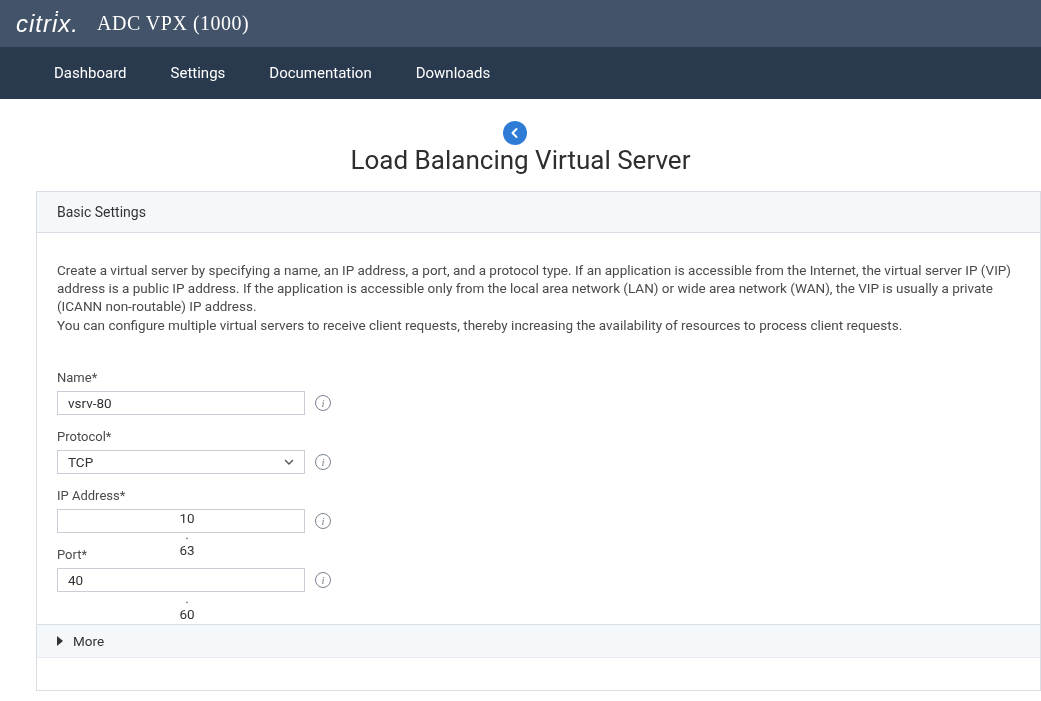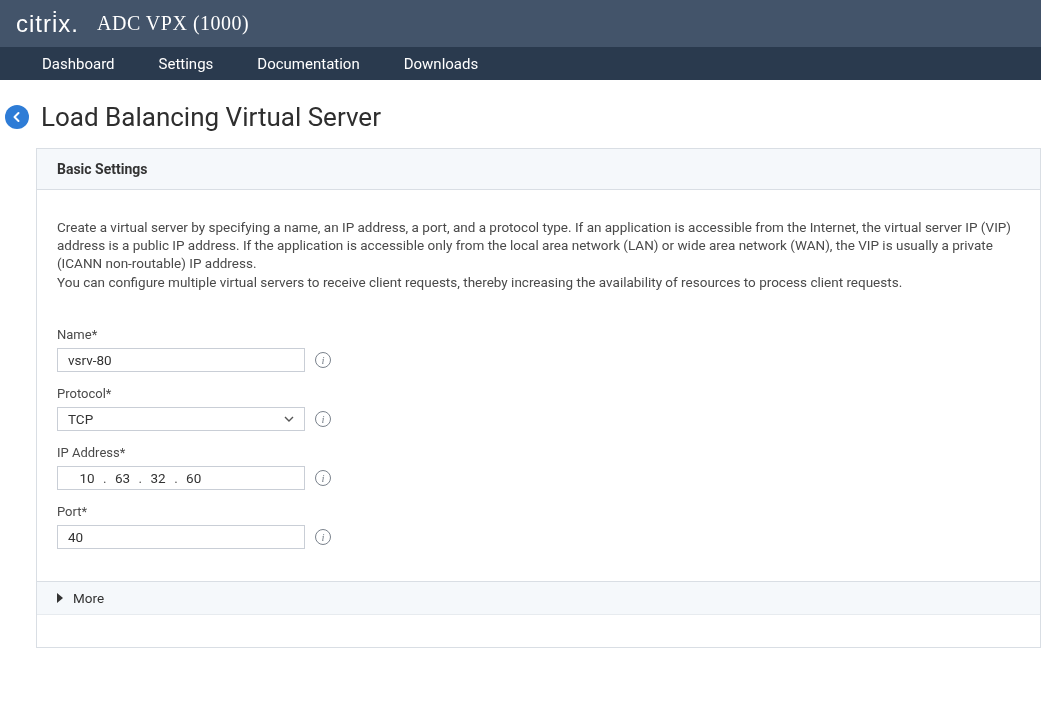--- a/index.html
+++ b/index.html
@@ -21,57 +21,59 @@
     font-size: 20px;
     letter-spacing: .5px;
   }
   .brandbar .logo {
     font-family: Arial, sans-serif;
     font-size: 24px;
     font-weight: 400;
     letter-spacing: 1px;
     margin-right: 18px;
     position: relative;
+    font-style: italic;
   }
   .brandbar .logo::after {
     content: ".";
   }
   .brandbar .product {
     font-size: 20px;
     font-weight: 400;
     font-family: Liberation Serif, serif;
   }
 
   
   .navbar {
     background: #2a3a4e;
     color: #fff;
-    height: 33px;
+    height: 52px;
     display: flex;
     align-items: stretch;
-    padding-left: 20px;
+    padding-left: 32px;
   }
   .navbar .tab {
     display: flex;
     align-items: center;
     padding: 0 22px;
     font-size: 15px;
     cursor: pointer;
     color: #ffffff;
   }
   .navbar .tab.active {
     background: #ffffff;
     color: #1a6bd6;
   }
 
   
   .page-header {
     display: flex;
     align-items: center;
-    padding: 22px 14px 16px 5px;
+    padding: 22px 14px 16px 14px;
+    flex-direction: column;
   }
   .back-circle {
     width: 24px;
     height: 24px;
     border-radius: 50%;
     background: #2e7cd6;
     display: flex;
     align-items: center;
     justify-content: center;
     margin-right: 12px;
@@ -86,21 +88,21 @@
 
   
   .panel {
     margin: 0 0 0 36px;
     border: 1px solid #d9dee4;
   }
   .panel-header {
     background: #f5f8fb;
     border-bottom: 1px solid #d9dee4;
     padding: 12px 20px;
-    font-weight: 700;
+    font-weight: 400;
     font-size: 14px;
     color: #333;
   }
   .panel-body {
     padding: 28px 20px 18px 20px;
   }
   .panel-body p {
     font-size: 13.5px;
     color: #4a4a4a;
     line-height: 1.35;
@@ -147,21 +149,21 @@
     display: flex;
     align-items: center;
     justify-content: center;
     color: #7a828c;
     font-size: 11px;
     font-family: Georgia, serif;
     font-style: italic;
     cursor: pointer;
   }
 
-  .ip-box { padding: 0 2px 0 14px; }
+  .ip-box { padding: 0 2px 0 14px; flex-direction: column; }
   .ip-box .oct {
     width: 30px;
     text-align: center;
     font-size: 13.5px;
   }
   .ip-box .dot { color:#555; padding:0 1px;}
 
   
   .more-row {
     border-top: 1px solid #d9dee4;

